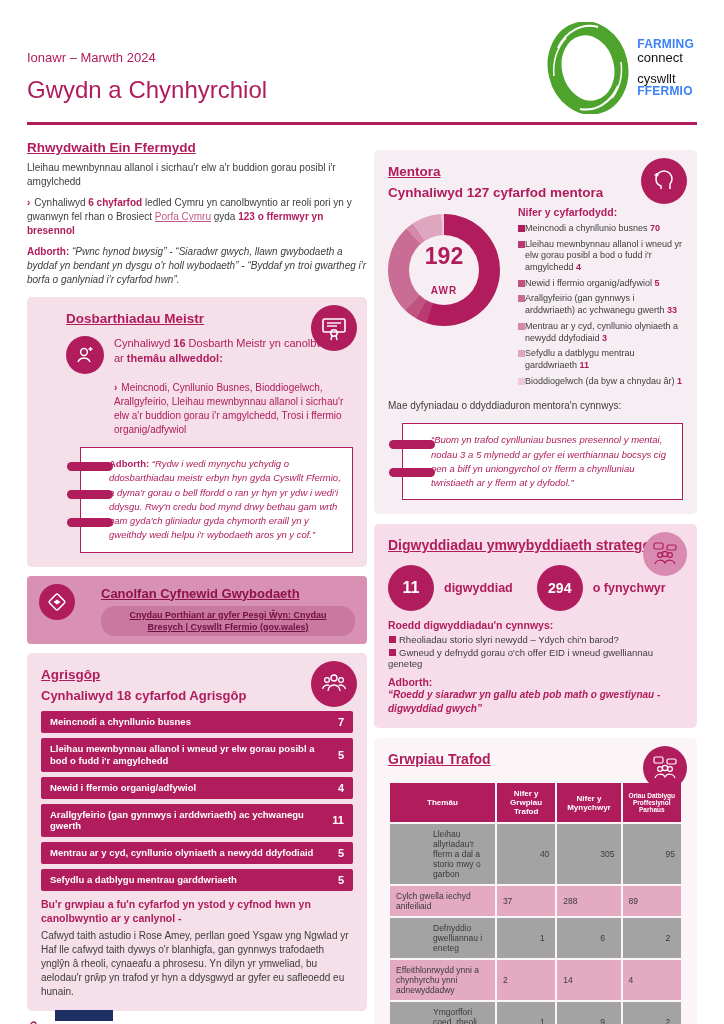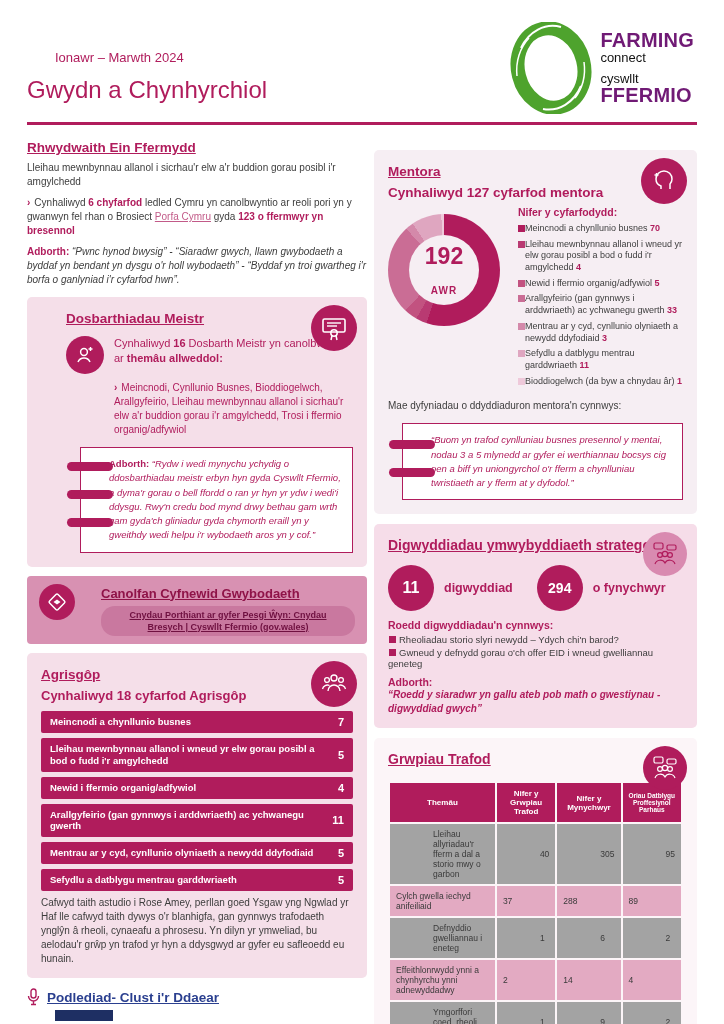--- a/index.html
+++ b/index.html
@@ -9,26 +9,26 @@
     --pink-panel2:#f6eef3;
     --band:#d891b2;
     --navy:#2a3f8f;
     --ink:#3d3d3d;
   }
   *{margin:0;padding:0;box-sizing:border-box;}
   body{background:#888;font-family:"Liberation Sans",sans-serif;}
   .page{width:724px;height:1024px;background:#fff;position:relative;margin:0 auto;overflow:hidden;}
 
   
-  .hdr-date{position:absolute;left:27px;top:50px;color:var(--p);font-size:13px;margin-left:28px;}
+  .hdr-date{position:absolute;left:27px;top:50px;color:var(--p);font-size:13px;}
   .hdr-title{position:absolute;left:27px;top:76px;color:var(--p);font-size:24px;font-weight:normal;}
   .hdr-rule{position:absolute;left:27px;top:122px;width:670px;height:3px;background:var(--p);}
   .logo{position:absolute;right:30px;top:22px;display:flex;align-items:center;gap:8px;}
   .logo-text{line-height:1.05;}
-  .logo-text .b{font-weight:bold;font-size:20px;color:#701a75;letter-spacing:.2px;}
+  .logo-text .b{font-weight:bold;font-size:12px;color:#3b82f6;letter-spacing:.2px;}
   .logo-text .r{font-size:13px;color:#111;}
   .logo-text .gap{height:7px;}
 
   
   .col-l{position:absolute;left:27px;top:138px;width:340px;}
   .col-r{position:absolute;left:374px;top:150px;width:323px;}
 
   .h-sec{color:var(--p);font-weight:bold;font-size:13.5px;text-decoration:underline;margin-bottom:6px;display:inline-block;}
   .h-sec.navy{color:var(--navy);}
   .txt{font-size:10px;color:var(--ink);line-height:1.4;}
@@ -219,20 +219,21 @@
         </div>
       <div class="bar">
           <span class="lbl">Mentrau ar y cyd, cynllunio olyniaeth a newydd ddyfodiaid</span>
           <span class="val">5</span>
         </div>
       <div class="bar">
           <span class="lbl">Sefydlu a datblygu mentrau garddwriaeth</span>
           <span class="val">5</span>
         </div>
 
+      <p class="mag bold" style="font-size:10.5px;margin-top:6px;line-height:1.35;">Bu'r grwpiau a fu'n cyfarfod yn ystod y cyfnod hwn yn canolbwyntio ar y canlynol -</p>
       <p class="txt" style="margin-top:3px;">Cafwyd taith astudio i Rose Amey, perllan goed Ysgaw yng Ngwlad yr Haf lle cafwyd taith dywys o'r blanhigfa, gan gynnwys trafodaeth ynglŷn â rheoli, cynaeafu a phrosesu. Yn dilyn yr ymweliad, bu aelodau'r grŵp yn trafod yr hyn a ddysgwyd ar gyfer eu safleoedd eu hunain.</p>
     </div>
 
     <div style="margin-top:10px;">
       <div style="display:flex;align-items:center;gap:7px;">
         <svg width="13" height="18" viewBox="0 0 13 18">
             <rect x="4" y="1" width="5" height="9" rx="2.5" fill="none" stroke="#b01c5c" stroke-width="1.4"></rect>
             <path d="M1.5 8 a5 5 0 0 0 10 0 M6.5 13 v3 M4 16.5 h5" fill="none" stroke="#b01c5c" stroke-width="1.4"></path>
           </svg>
         <span class="h-sec navy" style="margin-bottom:0;">Podlediad- Clust i'r Ddaear</span>

